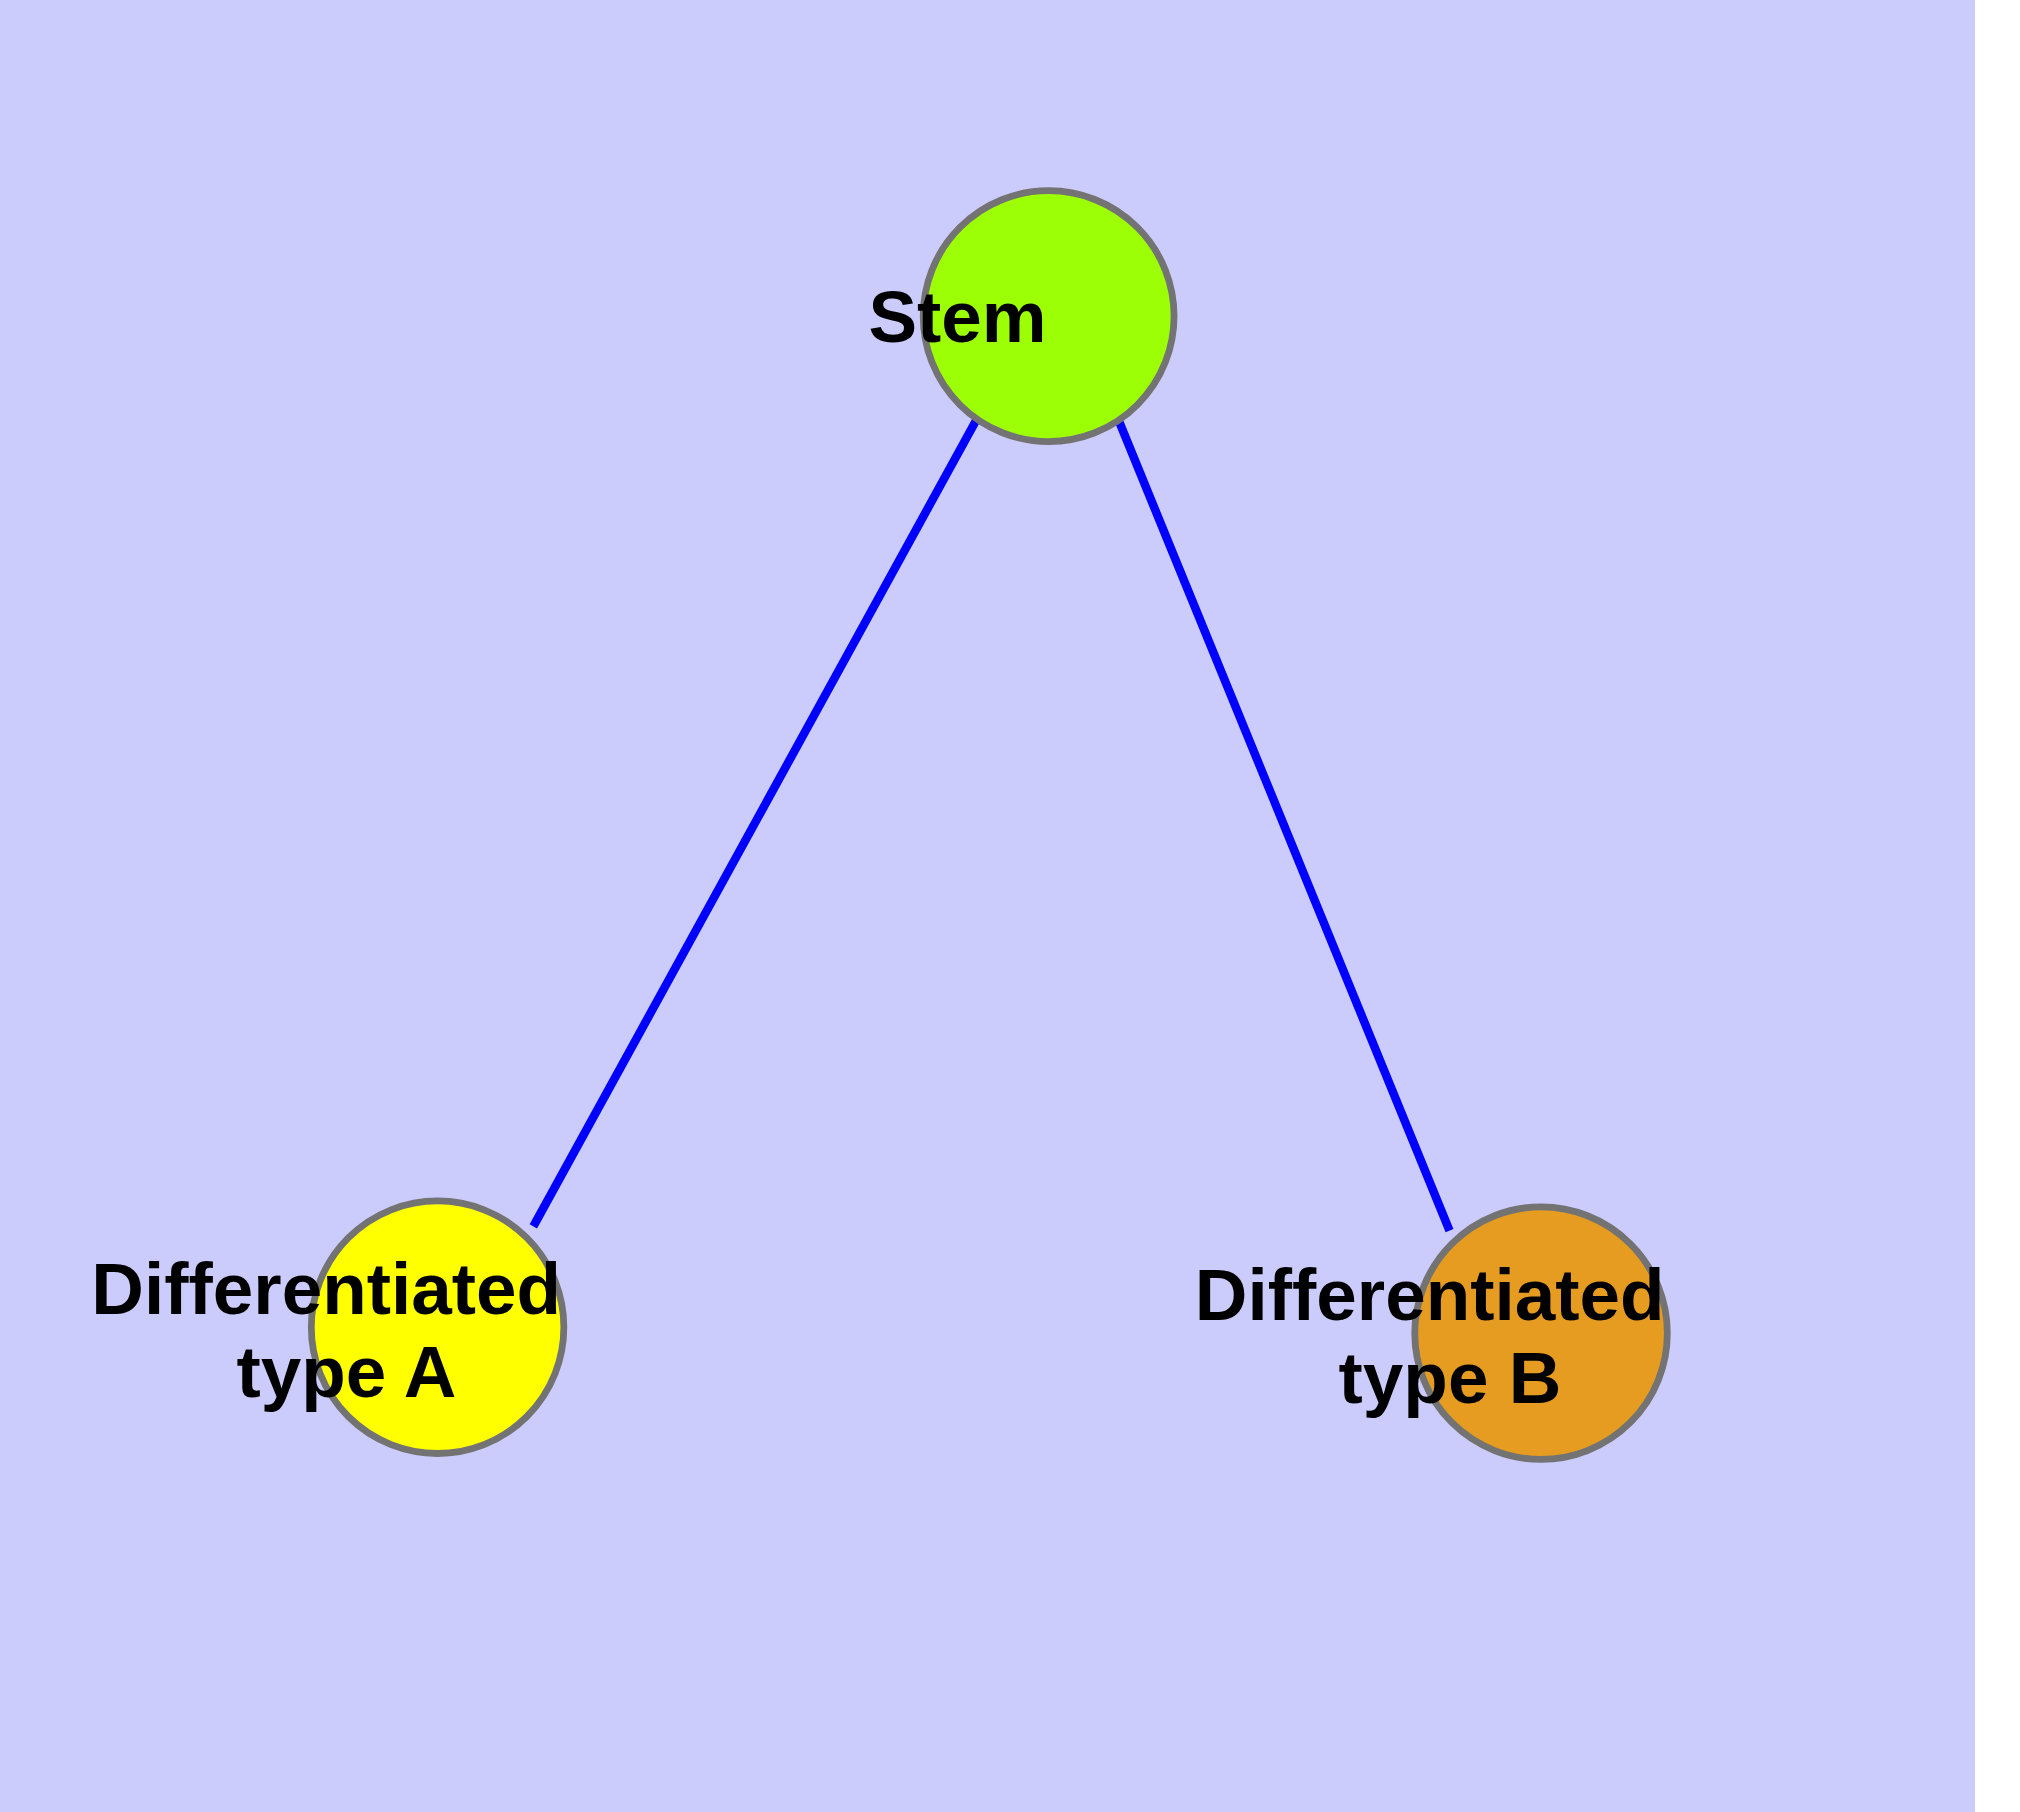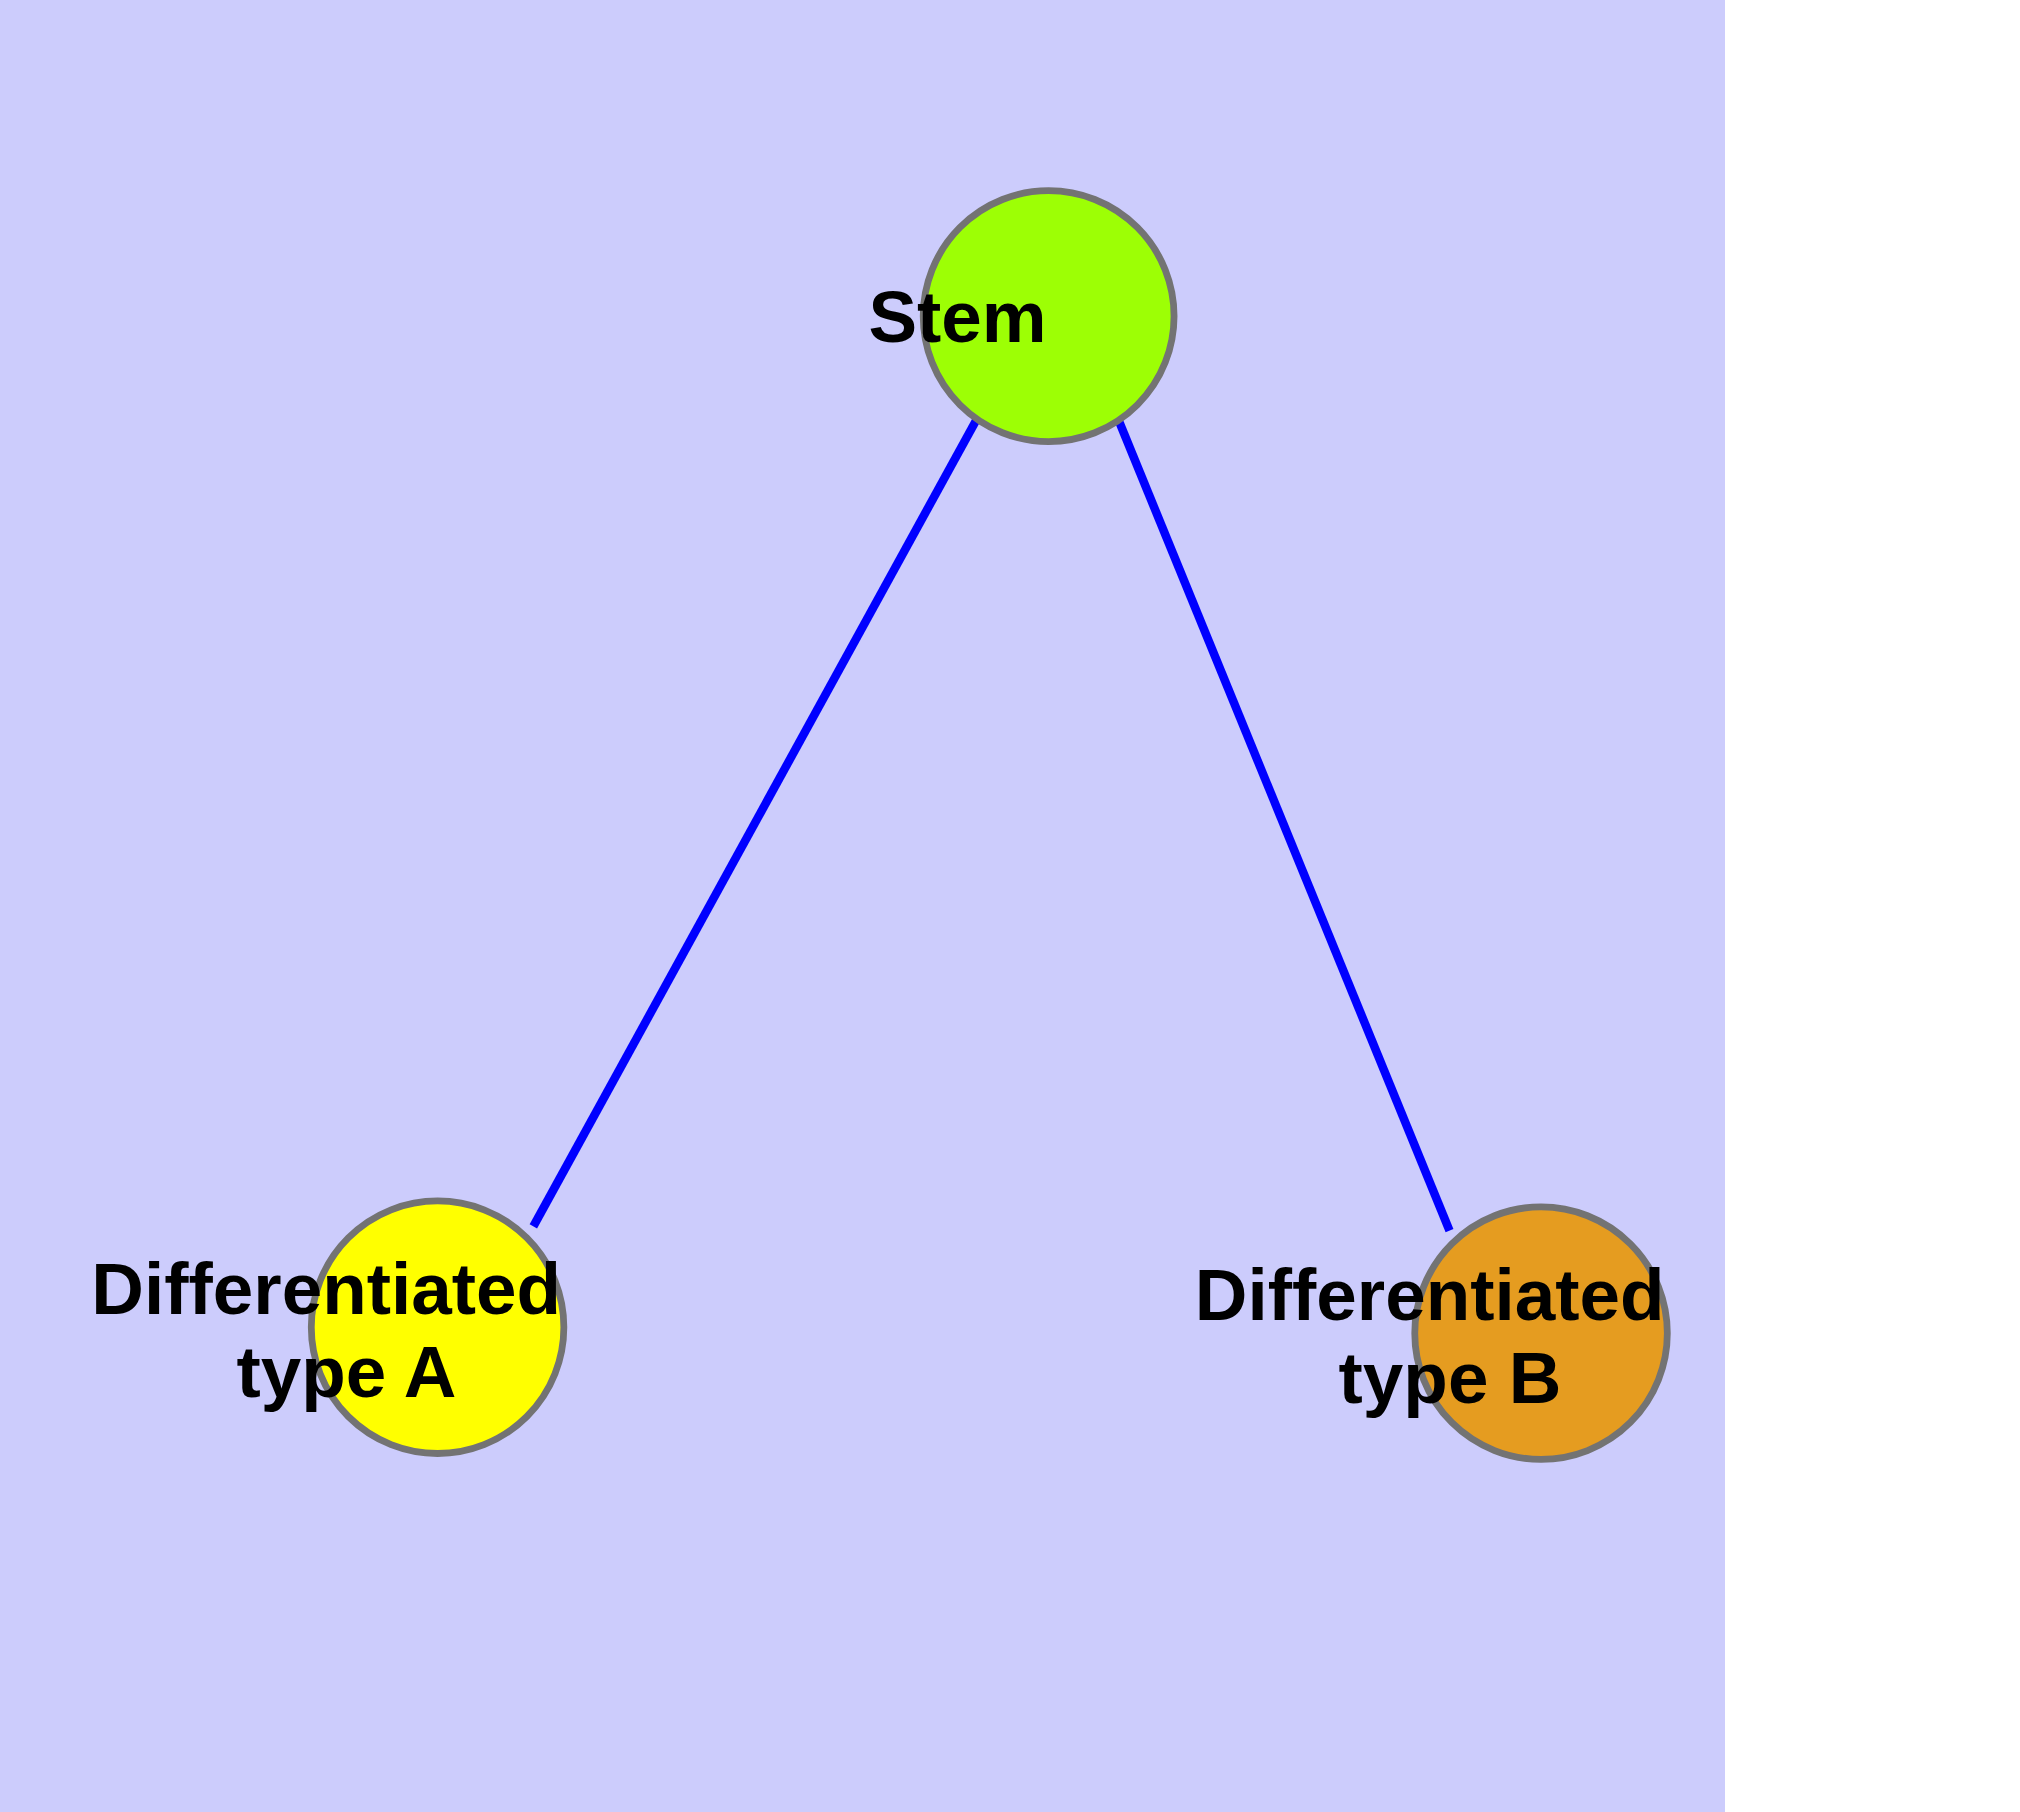--- a/index.html
+++ b/index.html
@@ -3,21 +3,21 @@
 <meta charset="utf-8">
 <title>Cell Differentiation Graph</title>
 <style>
   html, body {
     margin: 0;
     padding: 0;
     background: #ffffff;
   }
   #canvas {
     position: relative;
-    width: 1725px;
+    width: 1975px;
     height: 1812px;
     overflow: hidden;
     background: #ccccfc;
     font-family: "Liberation Sans", "DejaVu Sans", sans-serif;
   }
   #graph-svg {
     position: absolute;
     left: 0;
     top: 0;
     width: 2021px;

